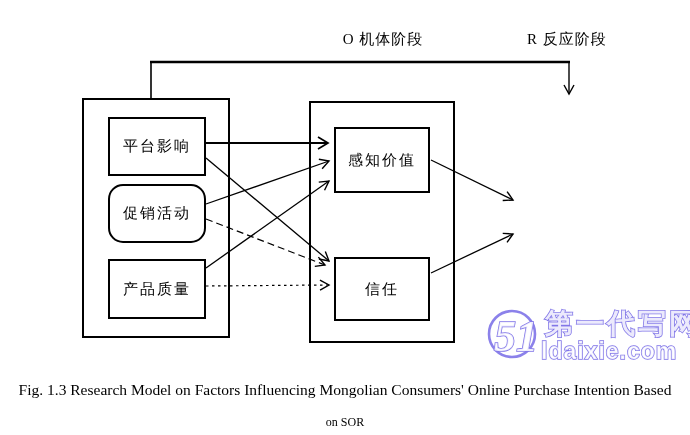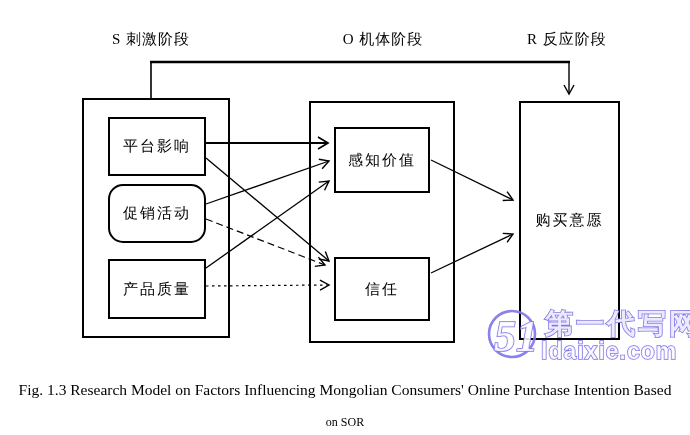--- a/index.html
+++ b/index.html
@@ -25,21 +25,20 @@
   }
   .caption-zh{top:347px;font-size:15px;}
   .caption-en1{top:381px;font-size:15.5px;}
   .caption-en2{top:415px;font-size:12px;}
 </style>
 </head>
 <body>
 
 <div id="stage">
 
-  <div class="stage-header" style="left:151px;">S 刺激阶段</div>
   <div class="stage-header" style="left:383px;text-align:center;">O 机体阶段</div>
   <div class="stage-header" style="left:567px;">R 反应阶段</div>
 
   <div class="container-box" style="left:82px;top:98px;width:144px;height:236px;"></div>
   <div class="container-box" style="left:309px;top:101px;width:142px;height:238px;"></div>
 
   <div class="node-box" style="left:108px;top:117px;width:94px;height:55px;">
     <span>平台影响</span>
   </div>
   <div class="node-box" style="left:108px;top:184px;width:94px;height:55px;border-radius:15px;">
@@ -49,23 +48,20 @@
     <span>产品质量</span>
   </div>
 
   <div class="node-box" style="left:334px;top:127px;width:92px;height:62px;text-align:right;">
     <span>感知价值</span>
   </div>
   <div class="node-box" style="left:334px;top:237px;width:92px;height:60px;margin-top:20px;">
     <span>信任</span>
   </div>
 
-  <div class="node-box" style="left:519px;top:101px;width:97px;height:235px;">
-    <span>购买意愿</span>
-  </div>
 
   <svg id="connector-layer" width="690" height="435" viewBox="0 0 690 435">
     <defs>
       <marker id="ah" markerUnits="userSpaceOnUse" markerWidth="13" markerHeight="13" refX="10" refY="6" orient="auto">
         <path d="M1,1 L10,6 L1,11" fill="none" stroke="#000" stroke-width="1.4"></path>
       </marker>
       <marker id="ahb" markerUnits="userSpaceOnUse" markerWidth="15" markerHeight="15" refX="11" refY="7" orient="auto">
         <path d="M1,1 L11,7 L1,13" fill="none" stroke="#000" stroke-width="1.7"></path>
       </marker>
     </defs>

